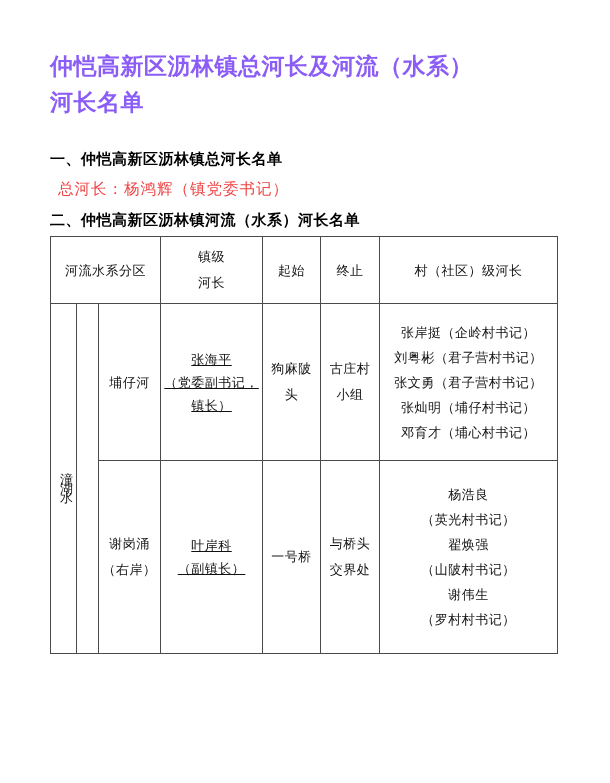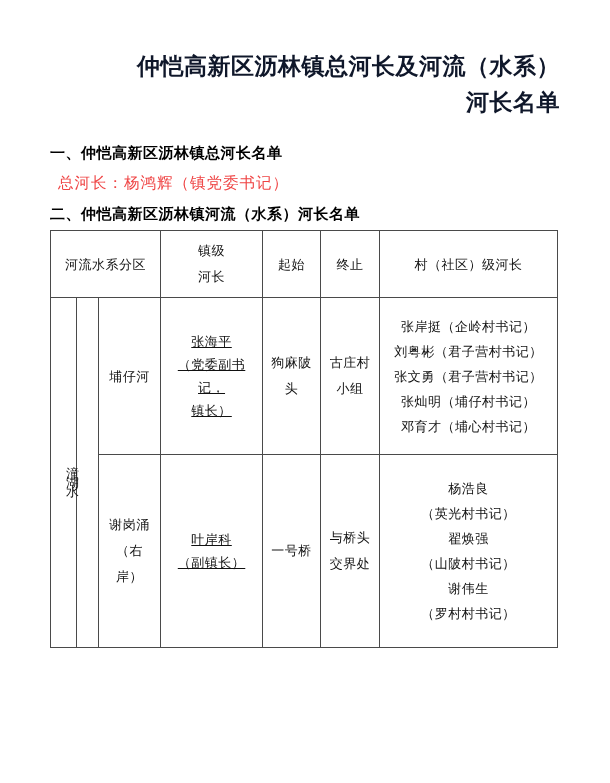--- a/index.html
+++ b/index.html
@@ -25,39 +25,39 @@
   }
 
   
   .doc-title {
     margin: 0;
     padding-top: 48px;
     font-family: "DejaVu Serif", "Liberation Serif", serif;
     font-weight: bold;
     font-size: 23px;
     line-height: 36px;
-    text-align: right;
+    text-align: left;
     letter-spacing: 0.5px;
-    color: #0f172a;
+    color: #8b5cf6;
   }
   .doc-title .line2 {
     display: block;
   }
 
   
   .section-heading {
     font-family: "DejaVu Sans", "Liberation Sans", sans-serif;
     font-weight: bold;
     font-size: 15px;
     line-height: 28px;
     color: #000;
     margin: 0;
     letter-spacing: 0.5px;
   }
-  .section-heading.first { margin-top: 19px; }
+  .section-heading.first { margin-top: 25px; }
   .section-heading.second { margin-top: 2px; margin-bottom: 2px; }
 
   .body-line {
     font-family: "Liberation Serif", "DejaVu Serif", serif;
     font-size: 15.5px;
     line-height: 31px;
     margin: 0;
     padding-left: 8px;
     letter-spacing: 1px;
     color: #ef4444;
@@ -72,21 +72,21 @@
   }
   table.chief-table td,
   table.chief-table th {
     border: 1px solid #4a4a4a;
     font-weight: normal;
     font-family: "Liberation Serif", "DejaVu Serif", serif;
     font-size: 13px;
     line-height: 23px;
     text-align: center;
     vertical-align: middle;
-    padding: 2px 8px;
+    padding: 2px 2px;
     color: #111;
     letter-spacing: 0.5px;
   }
   table.chief-table th {
     height: 62px;
   }
   .col-basin   { width: 26px; }
   .col-spacer  { width: 22px; }
   .col-river   { width: 62px; }
   .col-town    { width: 102px; }

